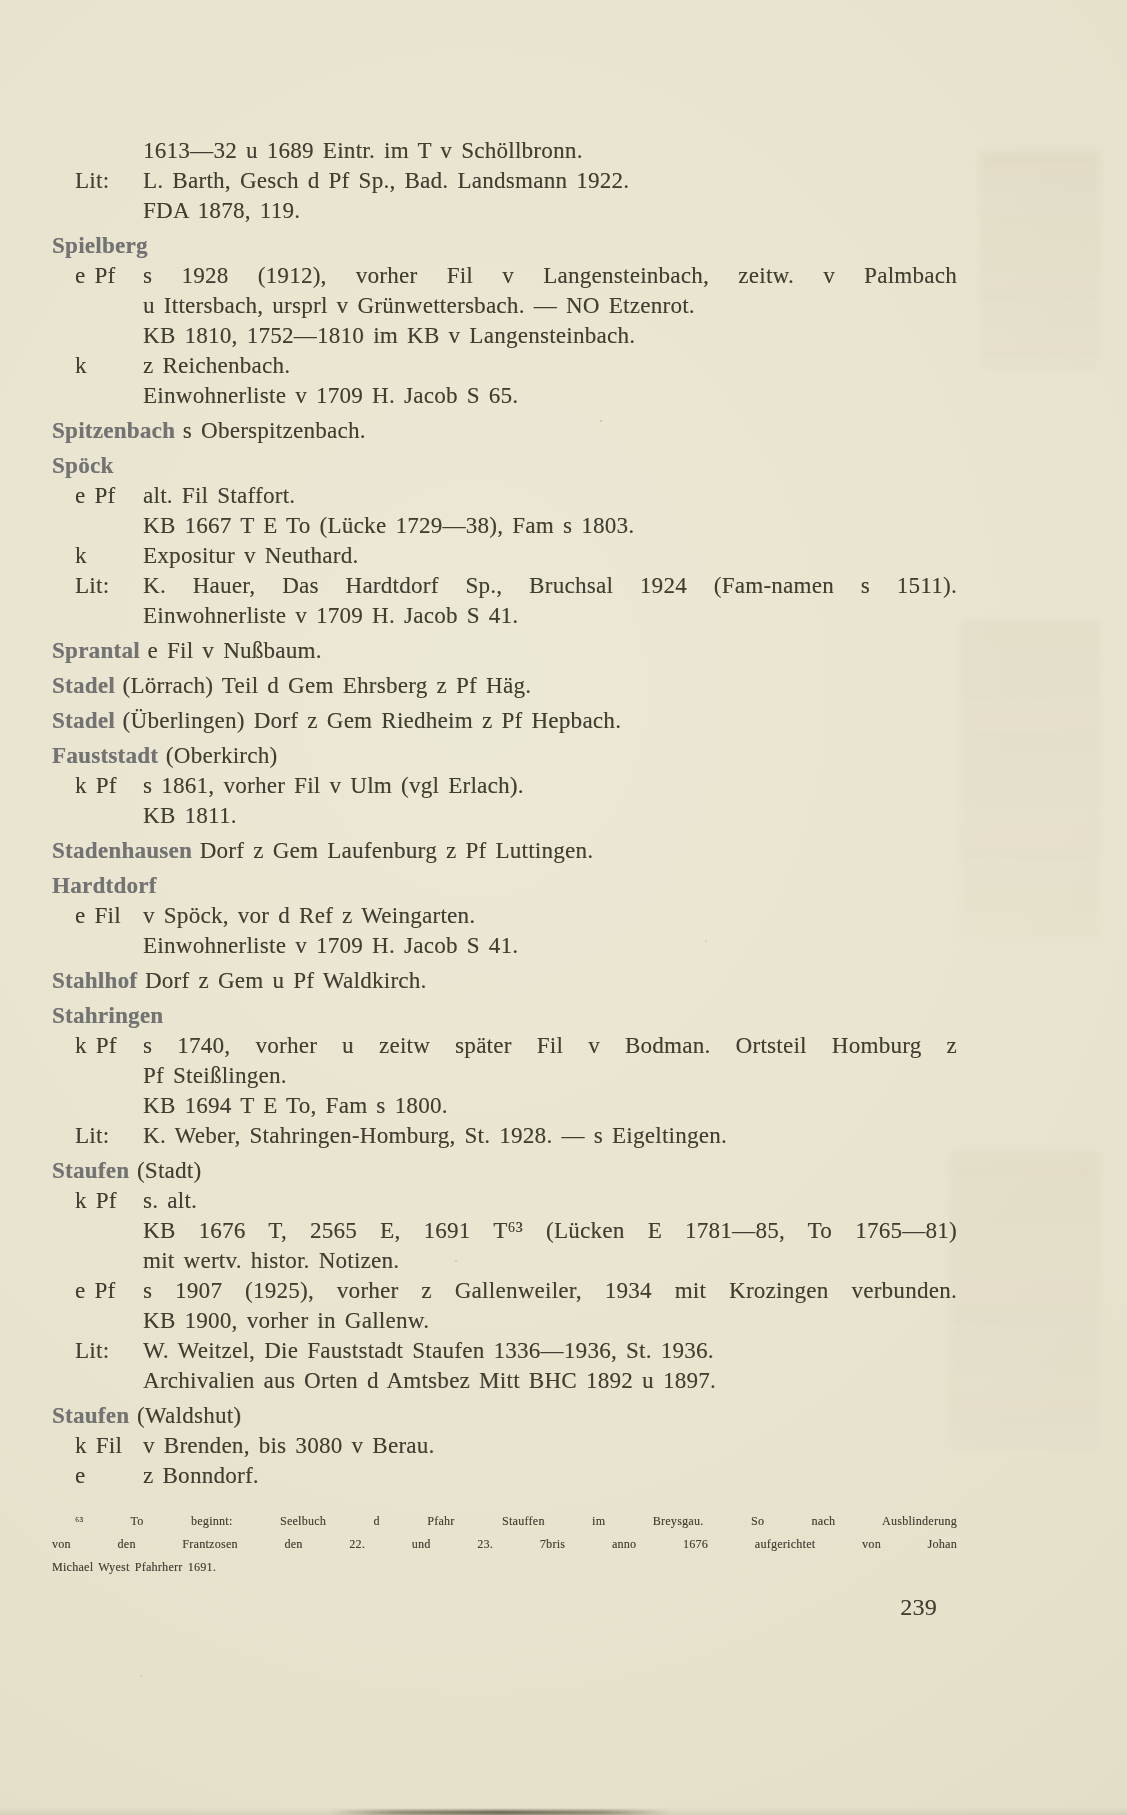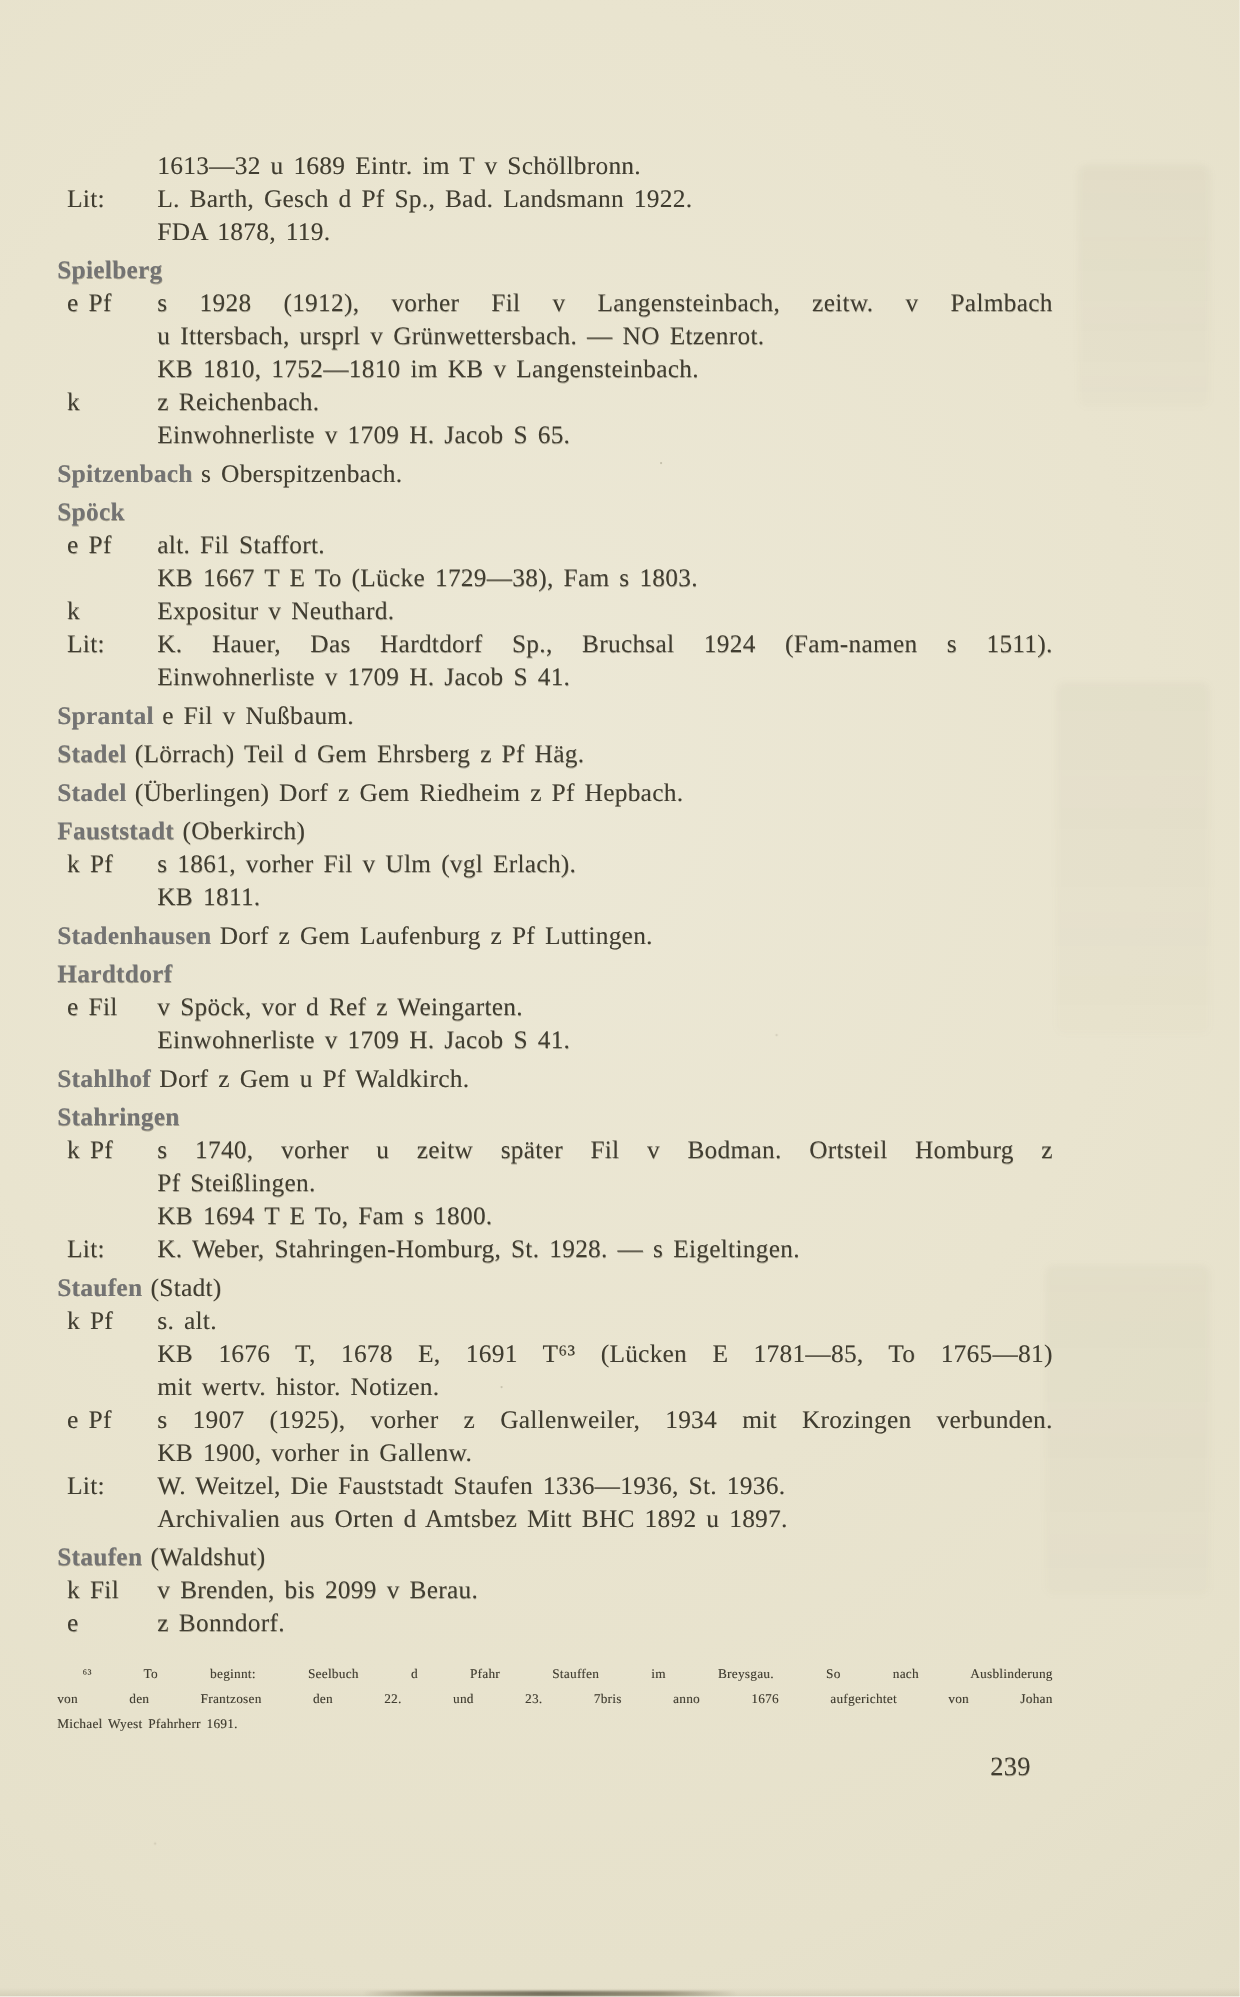--- a/index.html
+++ b/index.html
@@ -44,21 +44,21 @@
   #text-block {
     position: absolute;
     left: 52px; top: 136px; width: 905px;
     font-size: 23px; line-height: 30px;
     word-spacing: 0.13em;
     letter-spacing: 0.012em;
     text-shadow: 0.3px 0.3px 0.6px rgba(72,66,48,0.40);
   }
   .line { position: relative; min-height: 30px; }
   .gap { margin-top: 5px; }
-  .label { position: absolute; left: 9px; top: 0; white-space: nowrap; }
+  .label { position: absolute; left: 23px; top: 0; white-space: nowrap; }
   .text { display: block; margin-left: 91px; }
   .just { text-align: justify; text-align-last: justify; }
   .hw { font-weight: 700; color: #737373; }
   .rest { margin-left: 0.33em; }
   #footnote {
     margin-top: 19px;
     font-size: 12px; line-height: 23px;
     word-spacing: 0.16em;
   }
   .fn-indent { text-indent: 23px; }
@@ -163,21 +163,21 @@
       <div class="line">
         <span class="label">Lit:</span>
         <div class="text">K. Weber, Stahringen-Homburg, St. 1928. — s Eigeltingen.</div>
       </div>
       <div class="line gap"><span class="hw">Staufen</span><span class="rest">(Stadt)</span></div>
       <div class="line">
         <span class="label">k Pf</span>
         <div class="text">s. alt.</div>
       </div>
       <div class="line">
-        <div class="text just">KB 1676 T, 1678 E, 1691 T⁶³ (Lücken E 1781—85, To 1765—81)</div>
+        <div class="text just">KB 1676 T, 2565 E, 1691 T⁶³ (Lücken E 1781—85, To 1765—81)</div>
       </div>
       <div class="line">
         <div class="text">mit wertv. histor. Notizen.</div>
       </div>
       <div class="line">
         <span class="label">e Pf</span>
         <div class="text just">s 1907 (1925), vorher z Gallenweiler, 1934 mit Krozingen verbunden.</div>
       </div>
       <div class="line">
         <div class="text">KB 1900, vorher in Gallenw.</div>
@@ -185,21 +185,21 @@
       <div class="line">
         <span class="label">Lit:</span>
         <div class="text">W. Weitzel, Die Fauststadt Staufen 1336—1936, St. 1936.</div>
       </div>
       <div class="line">
         <div class="text">Archivalien aus Orten d Amtsbez Mitt BHC 1892 u 1897.</div>
       </div>
       <div class="line gap"><span class="hw">Staufen</span><span class="rest">(Waldshut)</span></div>
       <div class="line">
         <span class="label">k Fil</span>
-        <div class="text">v Brenden, bis 2099 v Berau.</div>
+        <div class="text">v Brenden, bis 3080 v Berau.</div>
       </div>
       <div class="line">
         <span class="label">e</span>
         <div class="text">z Bonndorf.</div>
       </div>
       <div id="footnote">
         <div class="fn-line just fn-indent">⁶³ To beginnt: Seelbuch d Pfahr Stauffen im Breysgau. So nach Ausblinderung</div>
         <div class="fn-line just">von den Frantzosen den 22. und 23. 7bris anno 1676 aufgerichtet von Johan</div>
         <div class="fn-line">Michael Wyest Pfahrherr 1691.</div>
       </div>

